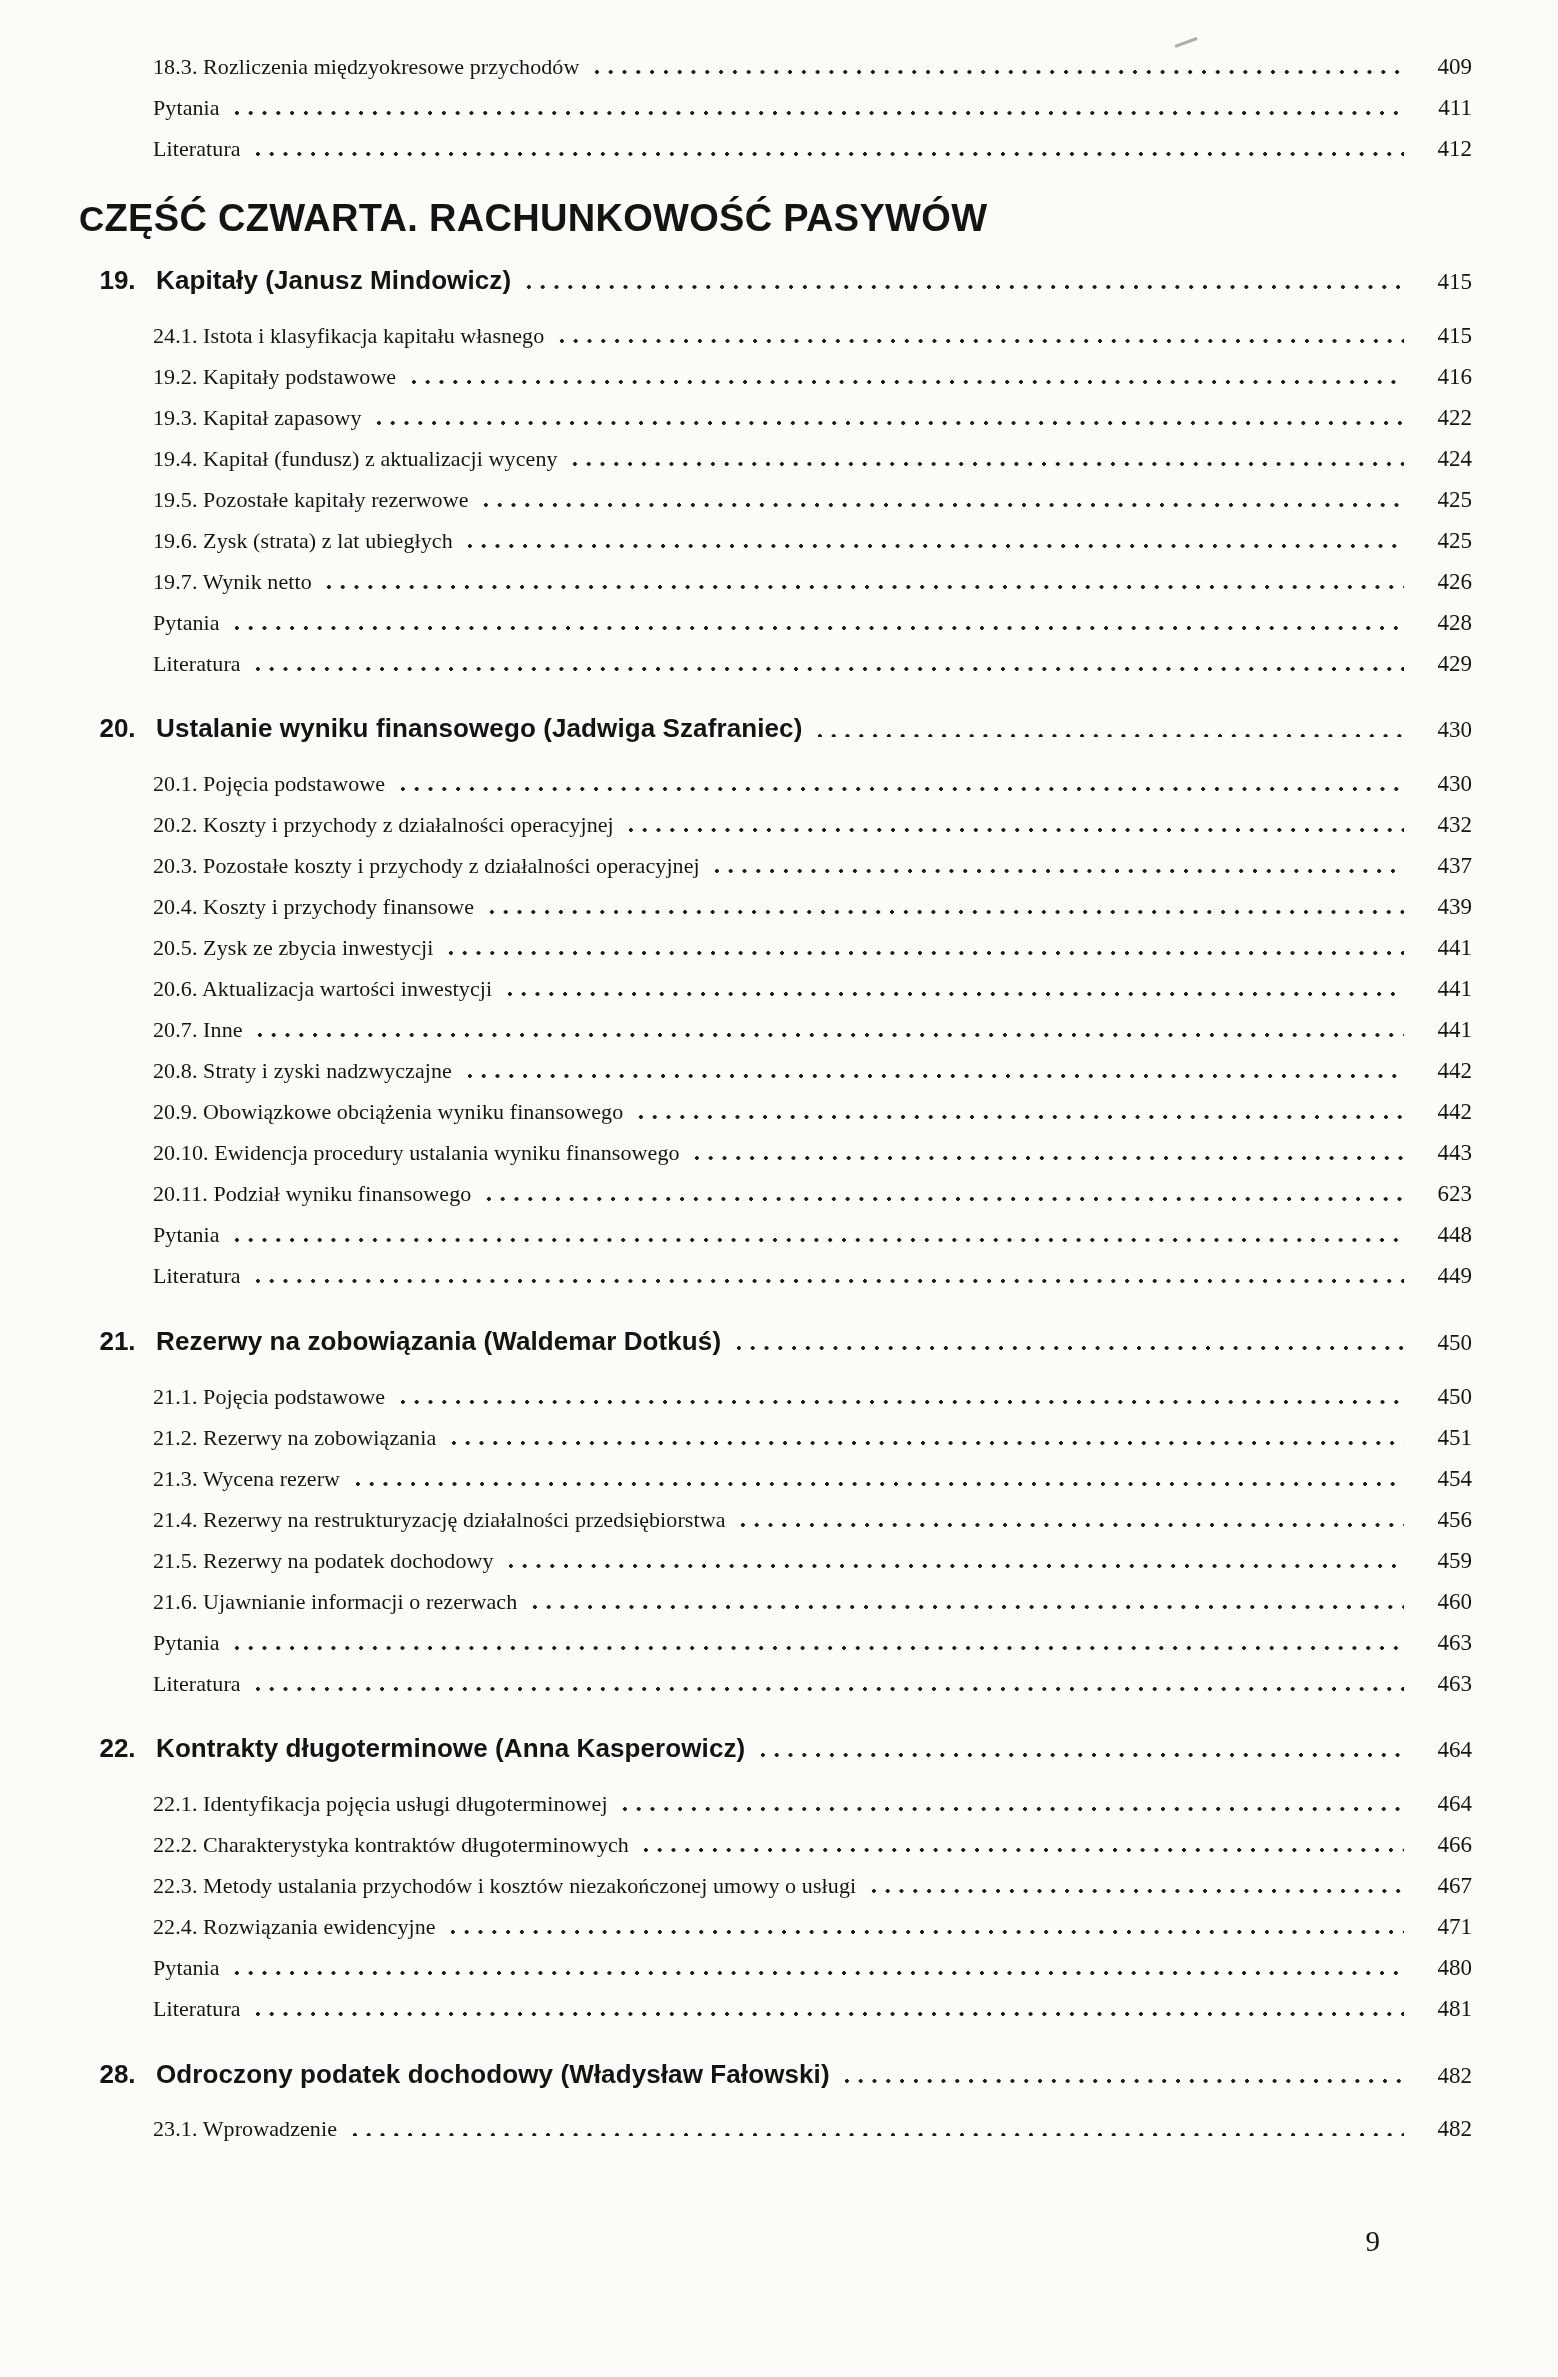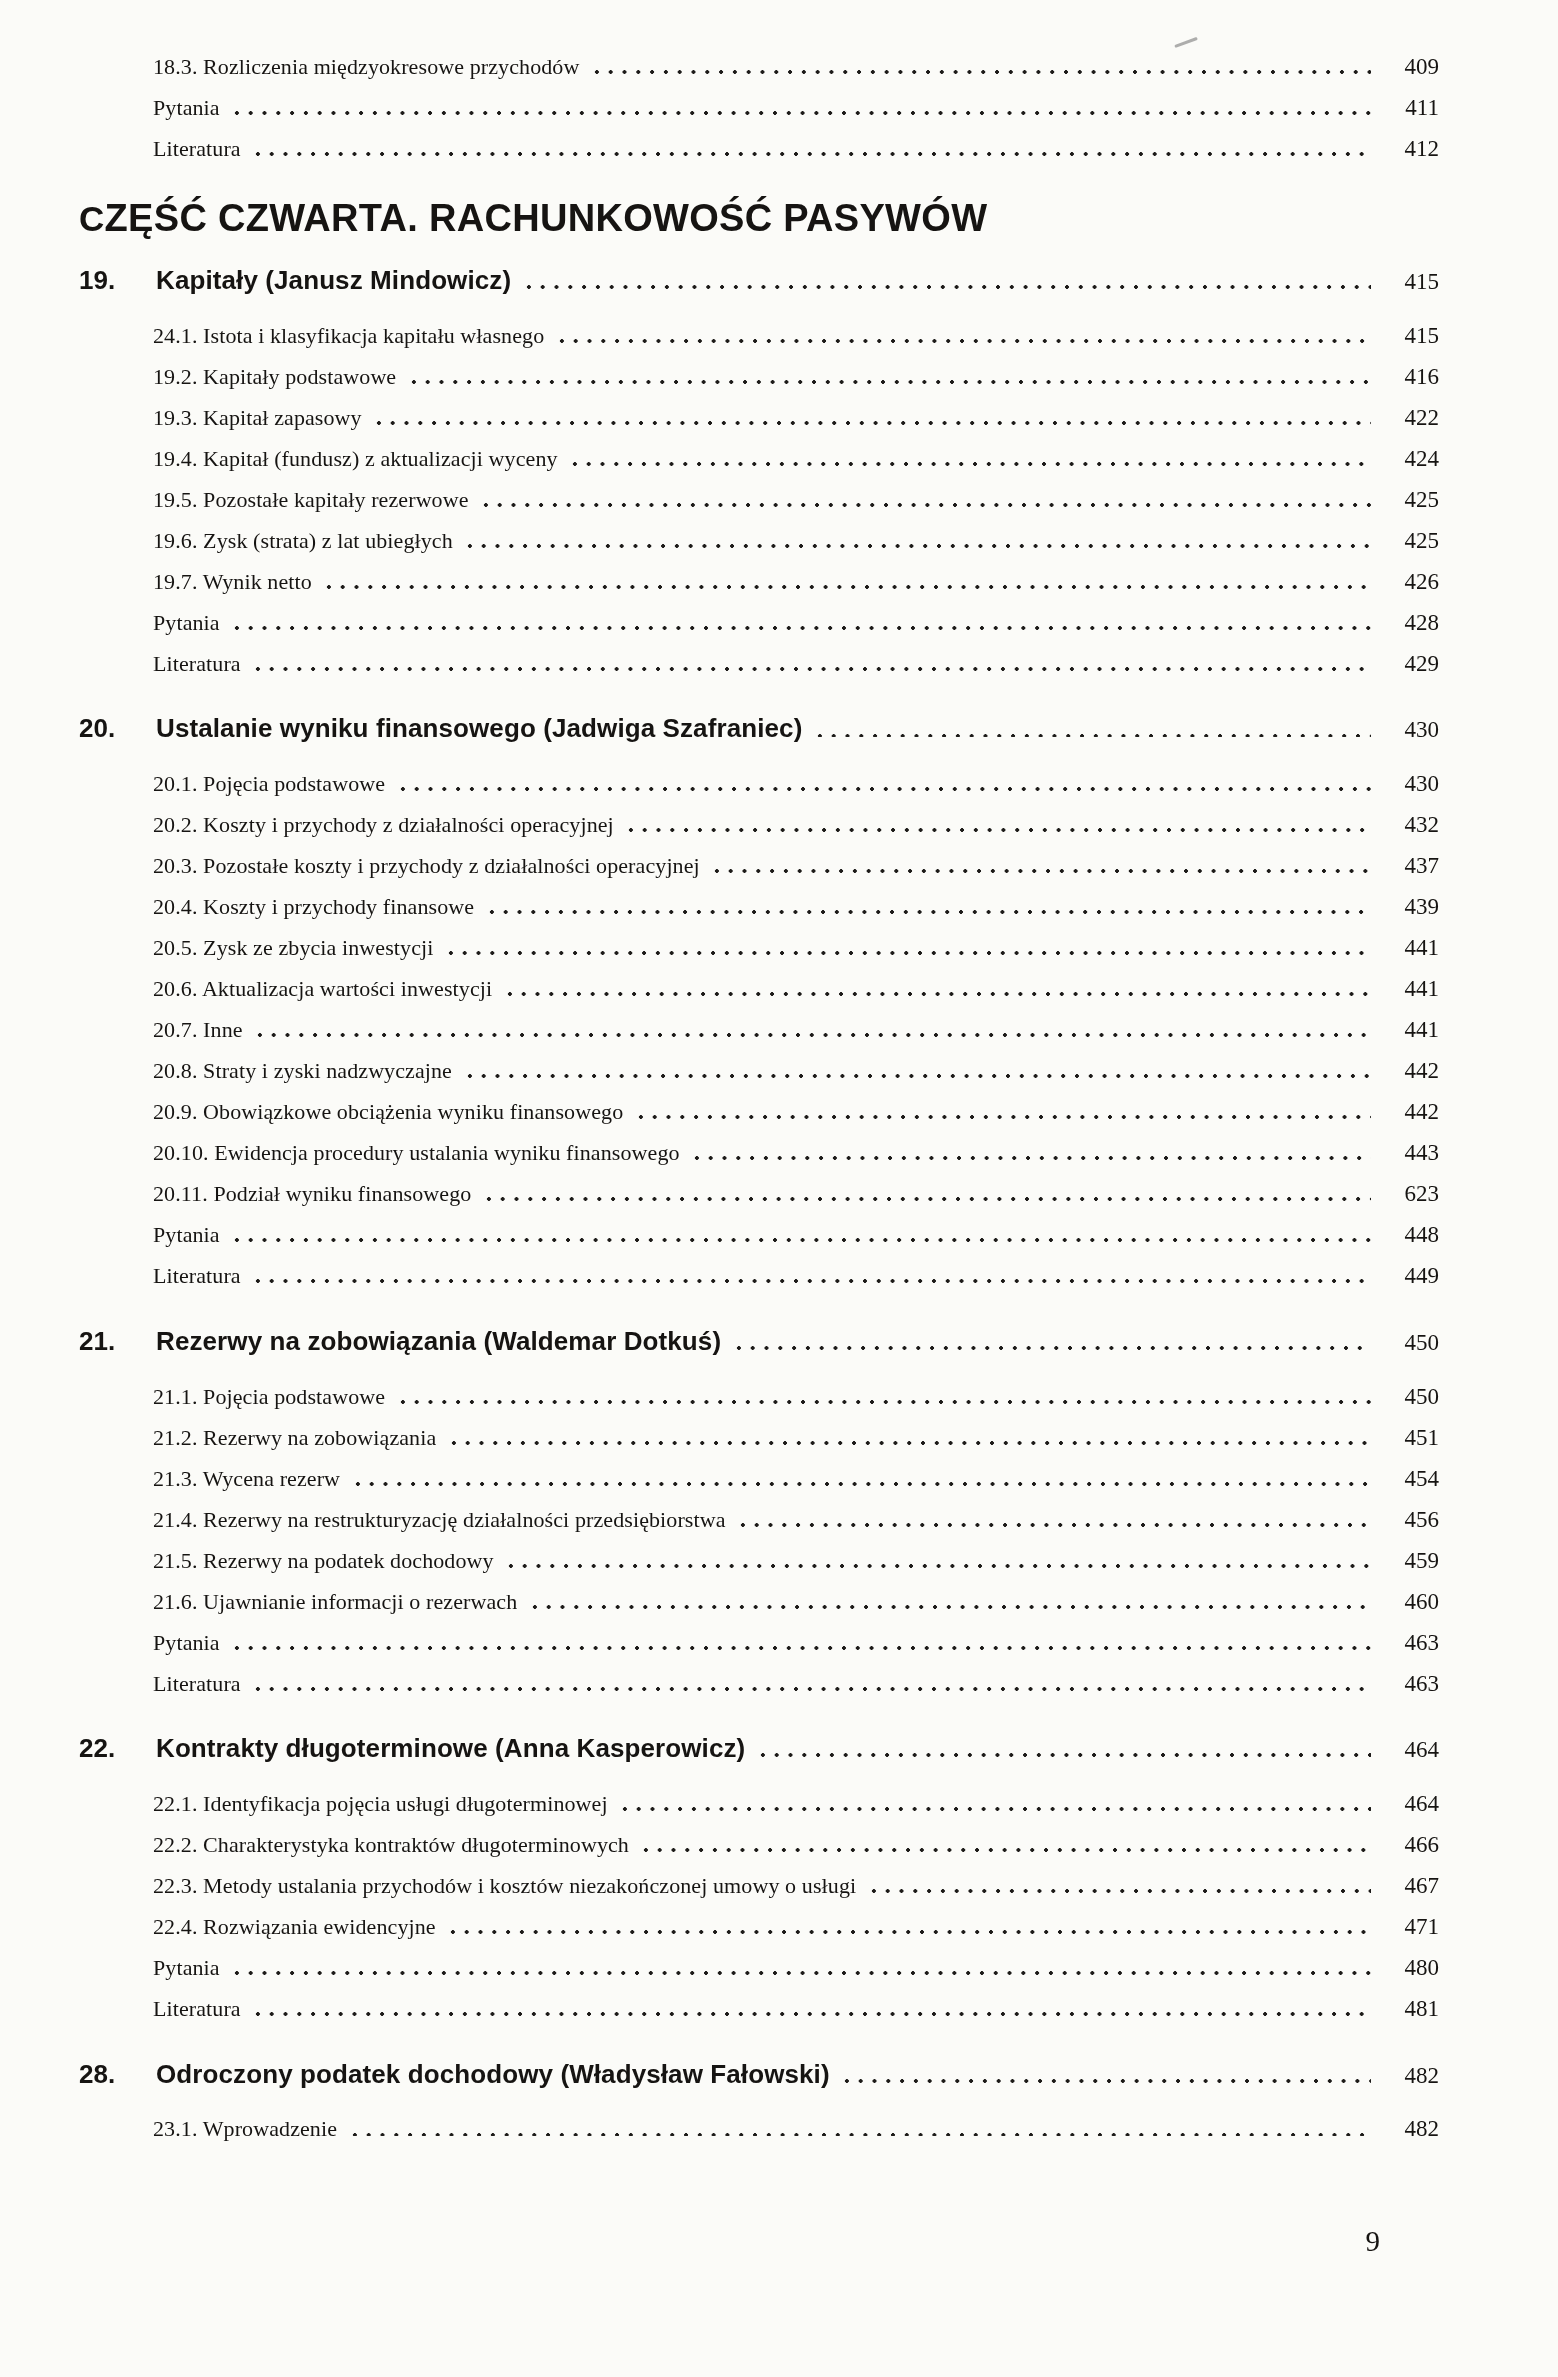--- a/index.html
+++ b/index.html
@@ -11,21 +11,21 @@
     position: relative;
     overflow: hidden;
     color: #161412;
   }
   .page { position: absolute; inset: 0; }
   .content {
     position: absolute;
     top: 46px;
     left: 0;
     width: 1559px;
-    padding: 0 120px 0 79px;
+    padding: 0 87px 0 79px;
   }
   .row { display: flex; align-items: baseline; }
 
   .entry-row {
     height: 41px;
     line-height: 41px;
     font-family: "Liberation Serif", "DejaVu Serif", serif;
     font-size: 22px;
     margin-left: 74px;
   }
@@ -51,21 +51,21 @@
     font-weight: 400;
   }
 
   .chapter-row {
     margin: 27.6px 0 15.8px 0;
     line-height: 34px;
     font-family: "Liberation Sans", "DejaVu Sans", sans-serif;
     font-weight: 700;
     font-size: 26px;
   }
-  .ch-num { flex: 0 0 auto; min-width: 77px; }
+  .ch-num { flex: 0 0 auto; min-width: 77px; text-align: center; }
   .ch-title { flex: 0 0 auto; white-space: nowrap; letter-spacing: 0.1px; }
 
   .part-heading {
     margin: 31.5px 0 18.4px 0;
     line-height: 35px;
     font-family: "Liberation Sans", "DejaVu Sans", sans-serif;
     font-weight: 700;
     font-size: 38px;
     letter-spacing: 0.3px;
     white-space: nowrap;

